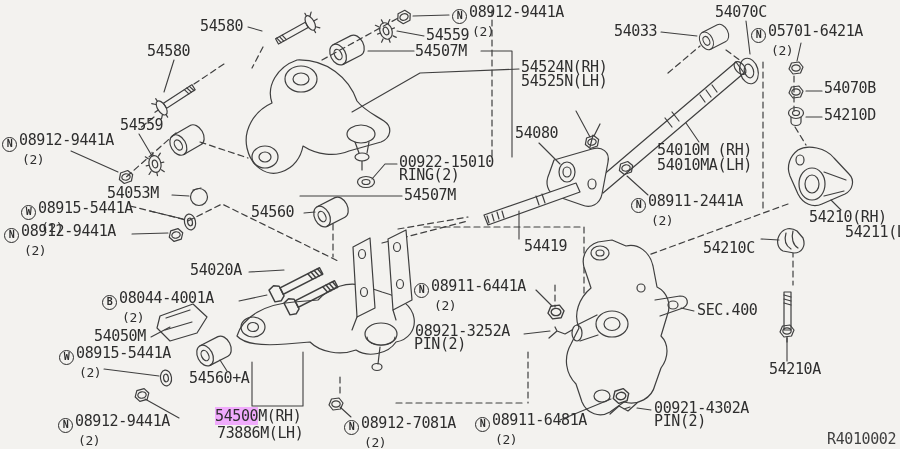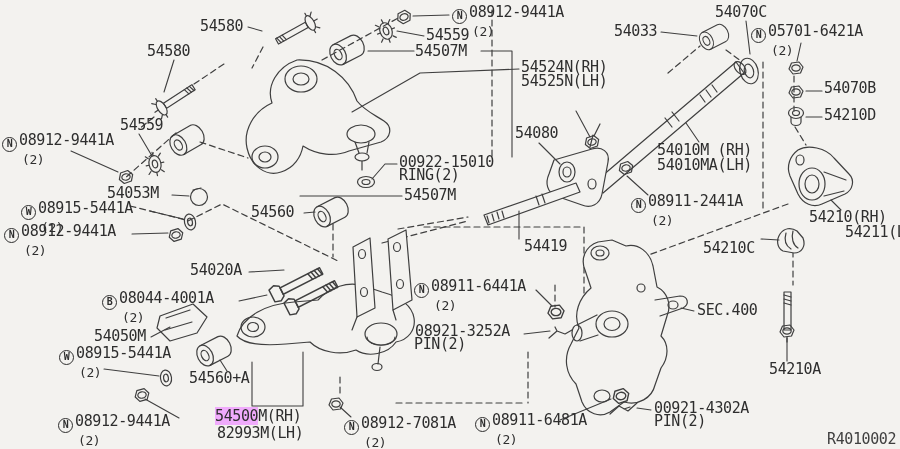--- a/index.html
+++ b/index.html
@@ -295,21 +295,21 @@
     <div class="lbl" style="left: 404px; top: 189px;"><span>54507M</span></div>
     <div class="lbl" style="left: 515px; top: 127px;"><span>54080</span></div>
     <div class="lbl" style="left: 492px; top: 240px; margin-left: 32px;"><span>54419</span></div>
     <div class="lbl" style="left: 190px; top: 264px;"><span>54020A</span></div>
     <div class="lbl" style="left: 102px; top: 292px;"><span class="circ">B</span><span>08044-4001A</span><span class="qty ind">(2)</span></div>
     <div class="lbl" style="left: 94px; top: 330px;"><span>54050M</span></div>
     <div class="lbl" style="left: 59px; top: 347px;"><span class="circ">W</span><span>08915-5441A</span><span class="qty ind">(2)</span></div>
     <div class="lbl" style="left: 189px; top: 372px;"><span>54560+A</span></div>
     <div class="lbl" style="left: 58px; top: 415px;"><span class="circ">N</span><span>08912-9441A</span><span class="qty ind">(2)</span></div>
     <div class="lbl" style="left: 215px; top: 410px;"><span class="hl">54500</span><span>M(RH)</span></div>
-    <div class="lbl" style="left: 217px; top: 427px;"><span>82993M(LH)</span></div>
+    <div class="lbl" style="left: 217px; top: 427px;"><span>73886M(LH)</span></div>
     <div class="lbl" style="left: 414px; top: 280px;"><span class="circ">N</span><span>08911-6441A</span><span class="qty ind">(2)</span></div>
     <div class="lbl" style="left: 415px; top: 325px;"><span>08921-3252A</span></div>
     <div class="lbl" style="left: 414px; top: 338px;"><span>PIN(2)</span></div>
     <div class="lbl" style="left: 344px; top: 417px;"><span class="circ">N</span><span>08912-7081A</span><span class="qty ind">(2)</span></div>
     <div class="lbl" style="left: 475px; top: 414px;"><span class="circ">N</span><span>08911-6481A</span><span class="qty ind">(2)</span></div>
     <div class="lbl" style="left: 697px; top: 304px;"><span>SEC.400</span></div>
     <div class="lbl" style="left: 769px; top: 363px;"><span>54210A</span></div>
     <div class="lbl" style="left: 654px; top: 402px;"><span>00921-4302A</span></div>
     <div class="lbl" style="left: 654px; top: 415px;"><span>PIN(2)</span></div>
     <div class="lbl" style="left: 827px; top: 433px; color: #404040;"><span>R4010002</span></div>

